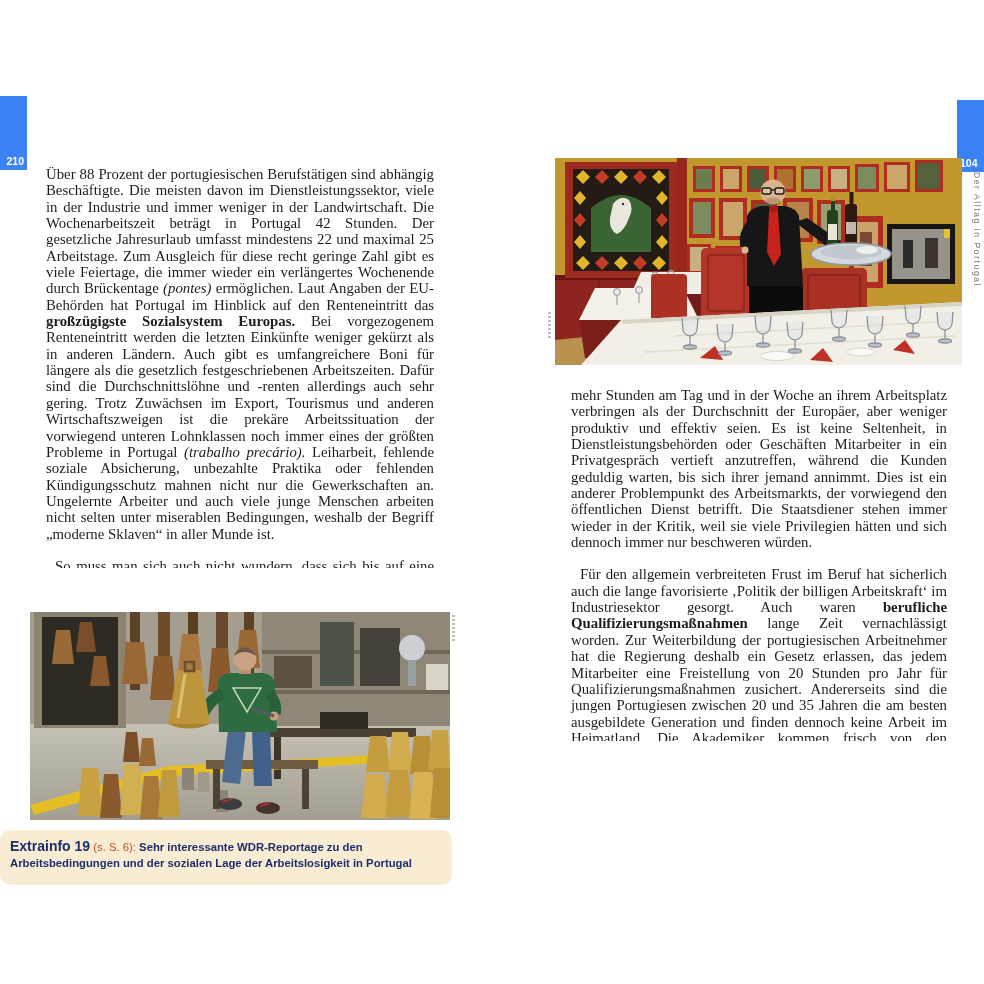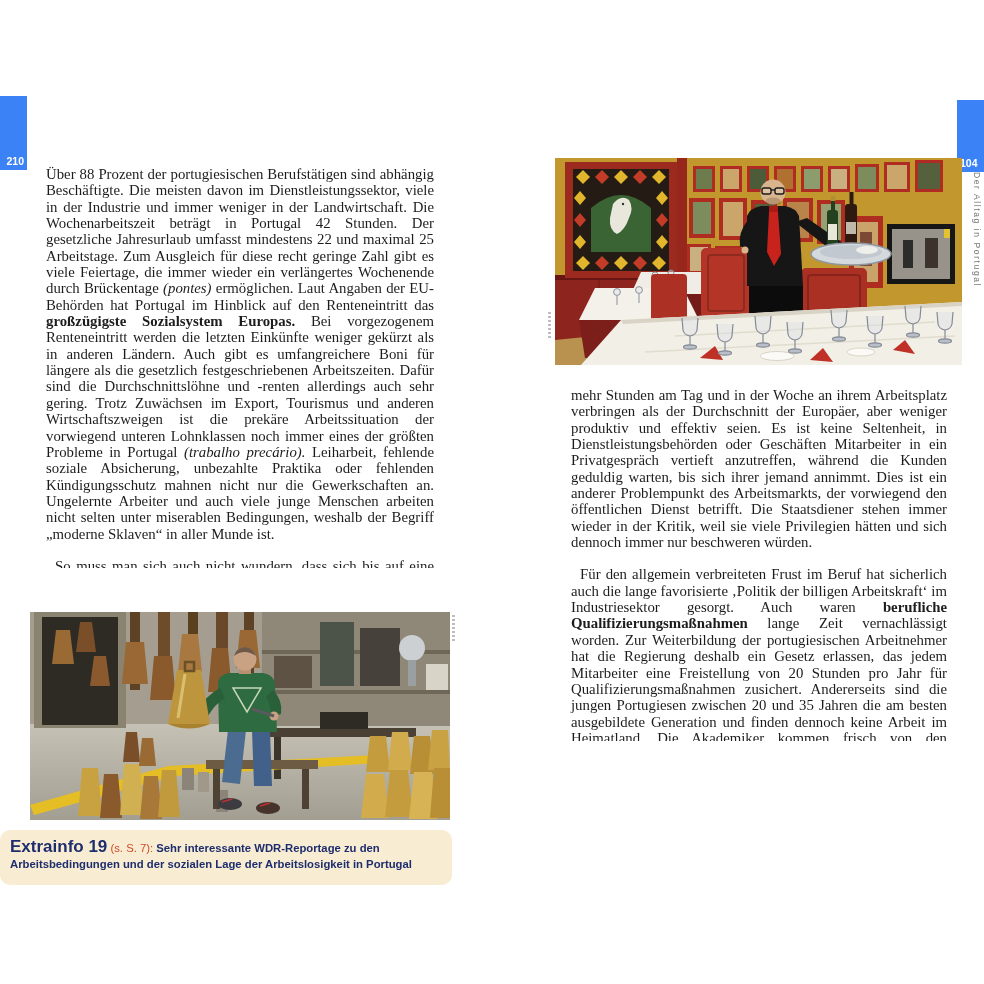--- a/index.html
+++ b/index.html
@@ -32,21 +32,21 @@
   .photo svg{display:block;}
   #photo-workshop{left:30px;top:612px;width:420px;height:208px;}
   #photo-restaurant{left:555px;top:158px;width:407px;height:207px;}
 
   .extrainfo{
     position:absolute;left:0;top:830px;width:452px;height:55px;box-sizing:border-box;
     background:#f8edd3;border-radius:10px;padding:9px 14px 0 10px;
     font-family:"Liberation Sans",sans-serif;font-size:11.3px;line-height:15.5px;
     color:#1e2d6e;font-weight:bold;
   }
-  .extrainfo .ei-title{font-size:17px;color:#1e2d6e;}
+  .extrainfo .ei-title{font-size:14px;color:#1e2d6e;}
   .extrainfo .ei-ref{color:#d04a28;font-weight:normal;}
 
   
   #right-body{position:absolute;left:555px;top:371px;width:408px;height:370px;overflow:hidden;}
   .captions{position:absolute;left:555px;top:751px;width:408px;}
   .caption{font-size:13.2px;line-height:16.5px;color:#2a2a2a;margin-bottom:13px;text-align:justify;}
   .cap-icon{
     display:inline-block;width:11px;height:11px;border:1.2px solid #2779bd;color:#2779bd;
     font-size:9px;line-height:10px;text-align:center;margin-right:7px;vertical-align:0px;
     font-family:"DejaVu Sans",sans-serif;border-radius:1px;
@@ -160,21 +160,21 @@
   <path d="M204,44 Q206,36 215,35 Q224,36 226,44 Q220,40 215,40 Q209,40 204,44 Z" fill="#6e5a48"></path>
   <polygon points="147,58 171,58 180,112 138,112" fill="#bd953c"></polygon>
   <path d="M138,112 Q159,121 180,112" fill="#a8822e"></path>
   <path d="M155,62 L148,106" stroke="#e9d188" stroke-width="3" opacity="0.7"></path>
   <rect x="155" y="50" width="9" height="9" fill="none" stroke="#6a5026" stroke-width="2.5"></rect>
 </svg>
 </div>
 <div class="credit-mark" id="credit-left"></div>
 
 <div class="extrainfo">
-  <span class="ei-title">Extrainfo 19</span><span class="ei-ref"> (s. S. 7): </span><span>Sehr interessante WDR-Reportage zu den Arbeitsbedingungen und der sozialen Lage der Arbeitslosigkeit in Portugal</span>
+  <span class="ei-title">Extrainfo 19</span><span class="ei-ref"> (s. S. 6): </span><span>Sehr interessante WDR-Reportage zu den Arbeitsbedingungen und der sozialen Lage der Arbeitslosigkeit in Portugal</span>
 </div>
 
 <div class="photo" id="photo-restaurant">
 <svg viewBox="0 0 407 207" width="407" height="207" xmlns="http://www.w3.org/2000/svg">
   <rect width="407" height="207" fill="#c2982e"></rect>
 
   <g>
     <rect x="138" y="8" width="22" height="26" fill="#b02c22"></rect>
         <rect x="141" y="11" width="16" height="20" fill="#6c7c4c"></rect>
     <rect x="165" y="8" width="22" height="26" fill="#b02c22"></rect>

